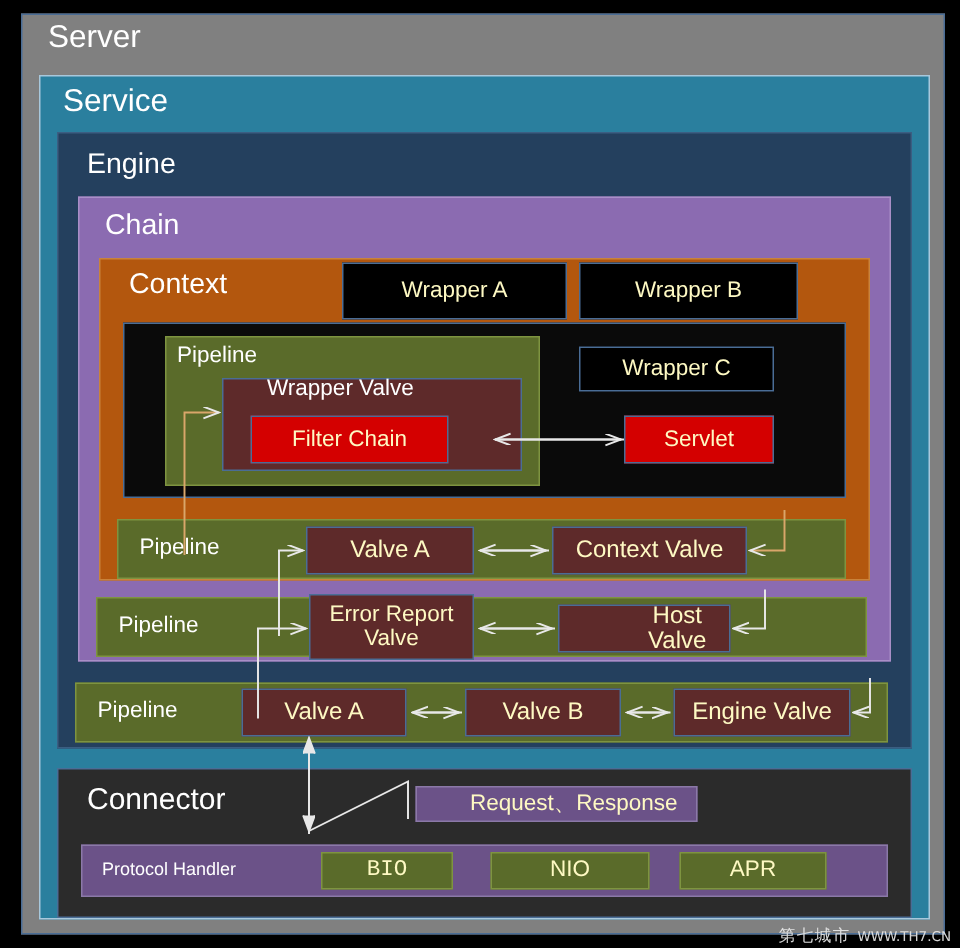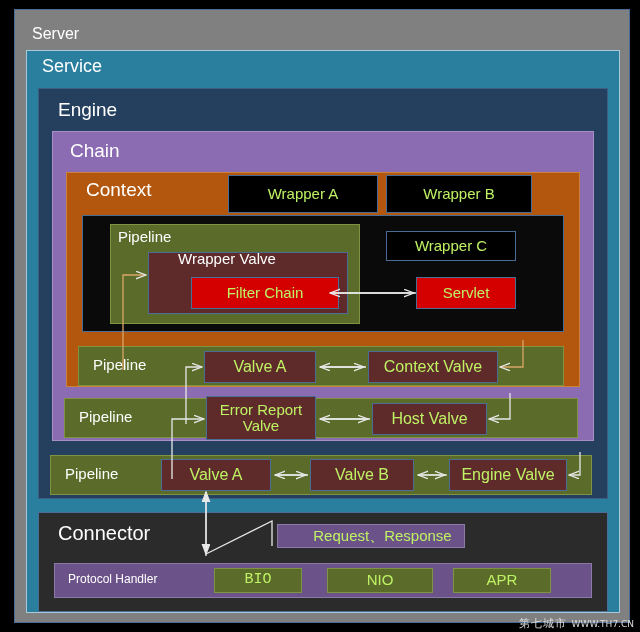--- a/index.html
+++ b/index.html
@@ -35,29 +35,29 @@
                border:1px solid #8b79a8;}
 
   
   .prow{background:#5a6b2a;border:1px solid #7e9440;height:40px;}
   .p-ctx{left:78px;top:346px;width:486px;}
   .p-host{left:64px;top:398px;width:514px;}
   .p-eng{left:50px;top:455px;width:542px;}
 
   
   .blk{position:absolute;box-sizing:border-box;display:flex;align-items:center;
-       justify-content:center;color:#bef264;text-align:center;line-height:1.08;}
+       justify-content:center;color:#fef9c3;text-align:center;line-height:1.08;}
   .wrapper{background:#000;border:1px solid #4a6d96;font-size:15px;}
   .red{background:#d40000;border:1px solid #4a6d96;font-size:15px;}
   .valve{background:#5e2a2a;border:1px solid #4a6d96;font-size:16px;}
   .olive{background:#5a6b2a;border:1px solid #7e9440;font-size:15px;}
   .reqres{background:#6b5288;border:1px solid #8b79a8;font-size:15px;padding-left:23px;}
 
-  .t-server{left:32px;top:13px;font-size:16px;margin-top:12px;}
-  .t-service{left:42px;top:56px;font-size:18px;}
+  .t-server{left:32px;top:13px;font-size:21px;}
+  .t-service{left:42px;top:56px;font-size:21px;}
   .t-engine{left:58px;top:99px;font-size:19px;}
   .t-host{left:70px;top:140px;font-size:19px;}
   .t-context{left:86px;top:179px;font-size:19px;}
   .t-pipew{left:118px;top:228px;font-size:15px;}
   .t-connector{left:58px;top:522px;font-size:20px;}
   .t-proto{left:68px;top:572px;font-size:12px;}
   .t-prow{font-size:15px;top:9px;left:14px;}
 
   svg.ov{position:absolute;left:0;top:0;width:640px;height:632px;
          pointer-events:none;}
@@ -91,37 +91,37 @@
   <div class="blk wrapper" style="left:386px;top:175px;width:146px;height:38px;">Wrapper B</div>
 
   <div class="box ctxinner"></div>
 
   <div class="box pipe-w"></div>
   <div class="lbl t-pipew">Pipeline</div>
 
   <div class="box wvalve"></div>
   <div class="lbl" style="left:178px;top:250px;font-size:15px;">Wrapper Valve</div>
 
-  <div class="blk red" style="left:167px;top:277px;width:148px;height:32px;margin-left:24px;">Filter Chain</div>
+  <div class="blk red" style="left:167px;top:277px;width:132px;height:32px;">Filter Chain</div>
 
   <div class="blk wrapper" style="left:386px;top:231px;width:130px;height:30px;">Wrapper C</div>
   <div class="blk red" style="left:416px;top:277px;width:100px;height:32px;">Servlet</div>
 
   <div class="box prow p-ctx">
     <span class="lbl t-prow">Pipeline</span>
   </div>
   <div class="blk valve" style="left:204px;top:351px;width:112px;height:32px;">Valve A</div>
   <div class="blk valve" style="left:368px;top:351px;width:130px;height:32px;">Context Valve</div>
 
   <div class="box prow p-host">
     <span class="lbl t-prow">Pipeline</span>
   </div>
   <div class="blk valve" style="left:206px;top:396px;width:110px;height:44px;
        font-size:15px;overflow:visible;">Error Report Valve</div>
-  <div class="blk valve" style="left:372px;top:403px;width:115px;height:32px;">Host Valve</div>
+  <div class="blk valve" style="left:372px;top:403px;width:115px;height:32px;padding-left:44px;">Host Valve</div>
 
   <div class="box prow p-eng">
     <span class="lbl t-prow">Pipeline</span>
   </div>
   <div class="blk valve" style="left:161px;top:459px;width:110px;height:32px;">Valve A</div>
   <div class="blk valve" style="left:310px;top:459px;width:104px;height:32px;">Valve B</div>
   <div class="blk valve" style="left:449px;top:459px;width:118px;height:32px;">Engine Valve</div>
 
   <div class="box connector"></div>
   <div class="lbl t-connector">Connector</div>

